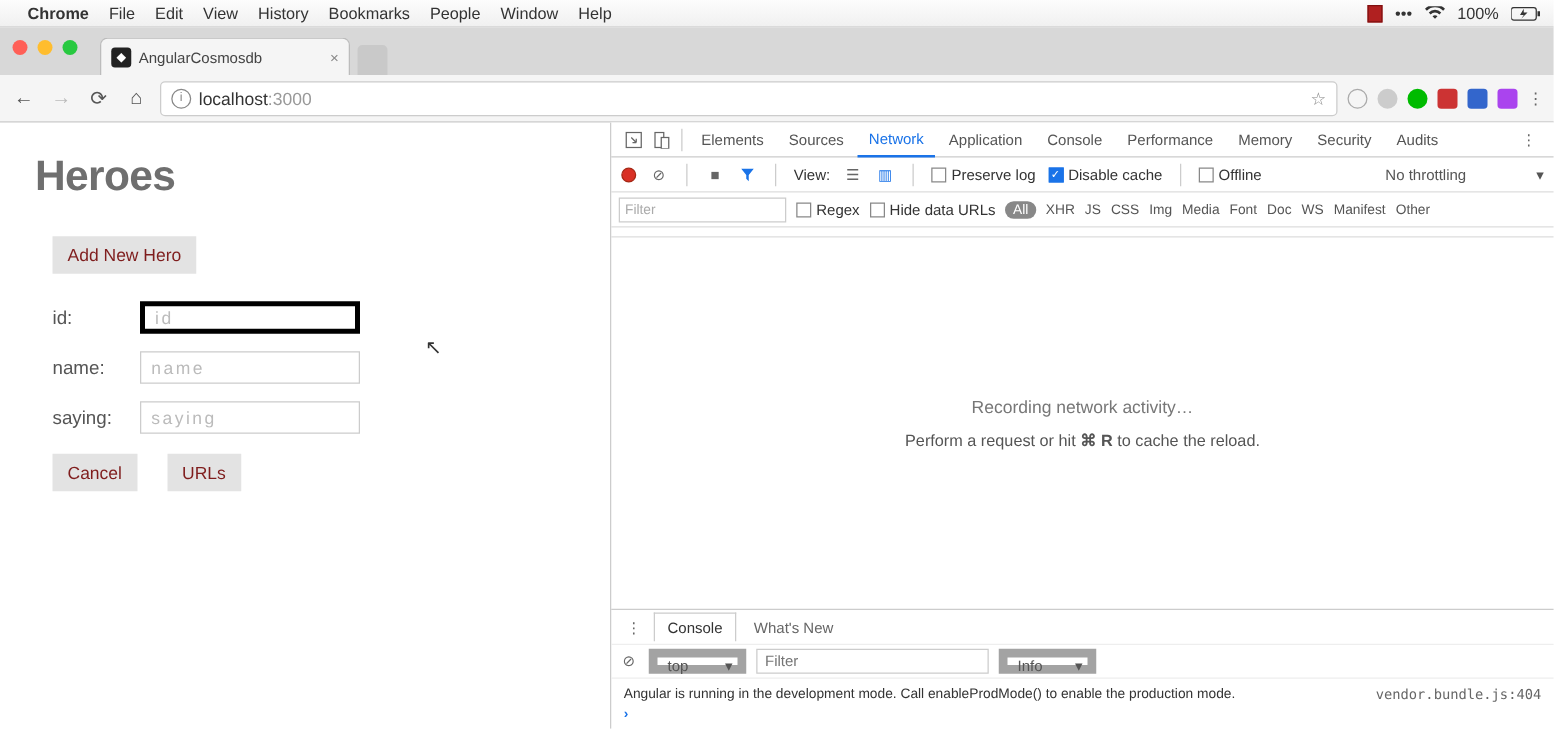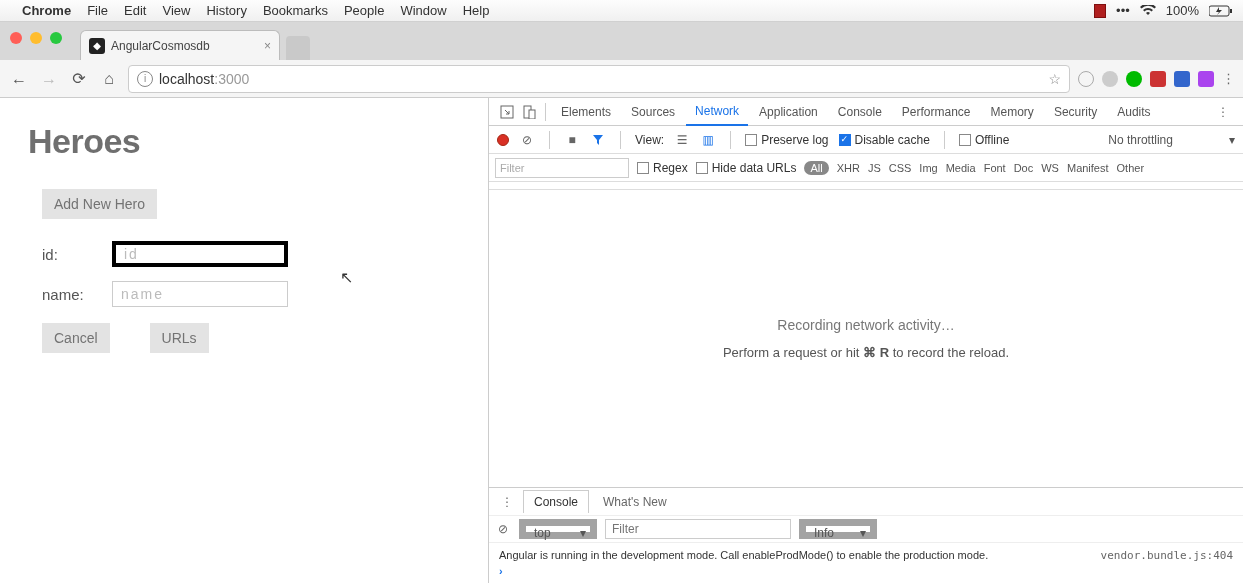--- a/index.html
+++ b/index.html
@@ -30,28 +30,28 @@
 .omnibox { flex:1; height:28px; border:1px solid #ccc; border-radius:4px; background:#fff; display:flex; align-items:center; padding:0 8px; font-size:14px; color:#333; }
 .omnibox .info-icon { width:16px;height:16px;border:1px solid #888;border-radius:50%;display:flex;align-items:center;justify-content:center;font-size:10px;color:#888;margin-right:6px;}
 .omnibox .muted { color:#999; }
 .ext-icons { display:flex; gap:8px; align-items:center; }
 .ext-ic { width:16px; height:16px; border-radius:3px; }
 
 
 .main { display:flex; height: calc(583px - 22px - 38px - 38px); }
 .page { width: 488px; padding: 24px 28px; }
 .page h1 { font-size: 34px; color:#6f6f6f; font-weight:600; margin-bottom: 28px; letter-spacing: -0.5px;}
-.btn { background:#e3e3e3; border:none; color:#737373; padding:7px 12px; font-size:14px; cursor:pointer; }
+.btn { background:#e3e3e3; border:none; color:#7f1d1d; padding:7px 12px; font-size:14px; cursor:pointer; }
 .form { margin-top:18px; padding-left:14px;}
 .form-row { display:flex; align-items:center; margin-bottom:14px; }
 .form-row label { width:70px; font-size:15px; color:#555; }
 .form-row input { width:176px; height:26px; border:1px solid #ccc; padding:0 8px; font-size:14px; color:#333; letter-spacing:1px;}
 .form-row input.focused { border:4px solid #000000; outline:none; }
 .form-row input::placeholder { color:#bbb; letter-spacing:2px; }
-.actions { display:flex; gap:40px; margin-top:16px; padding-left:0;}
+.actions { display:flex; gap:24px; margin-top:16px; padding-left:0;}
 .cursor { position:absolute; font-size:16px; }
 
 
 .devtools { flex:1; border-left:1px solid #ccc; display:flex; flex-direction:column; font-size:12px; color:#333; background:#fff;}
 .dt-tabs { height:28px; border-bottom:1px solid #ccc; display:flex; align-items:center; padding:0 8px; gap:2px; }
 .dt-tab-icon { width:20px; height:20px; display:flex; align-items:center; justify-content:center; color:#666; }
 .dt-tab { padding:0 9px; height:28px; display:flex; align-items:center; color:#555; cursor:pointer; }
 .dt-tab.active { color:#1a73e8; border-bottom:2px solid #1a73e8; }
 .dt-sep { width:1px; height:18px; background:#ccc; margin:0 4px;}
 .dt-kebab { margin-left:auto; color:#666; padding:0 6px;}
@@ -170,20 +170,24 @@
       <button class="btn">Add New Hero</button>
       <div style="height:22px;"></div>
       <div class="form-row">
         <label>id:</label>
         <input class="focused" placeholder="id" style="">
       </div>
       <div class="form-row">
         <label>name:</label>
         <input placeholder="name" style="">
       </div>
+      <div class="form-row">
+        <label>saying:</label>
+        <input placeholder="saying" style="">
+      </div>
       <div class="actions">
         <button class="btn">Cancel</button>
         <button class="btn">URLs</button>
       </div>
     </div>
     <span class="cursor" style="left:340px; top:170px;">↖</span>
   </div>
 
   <div class="devtools">
     <div class="dt-tabs">
@@ -252,21 +256,21 @@
       <span class="filter-type">WS</span>
       <span class="filter-type">Manifest</span>
       <span class="filter-type">Other</span>
     </div>
 
     <div class="timeline-body"></div>
 
     <div class="net-empty">
       <div class="line1">Recording network activity…</div>
       <div class="line2">
-        <span>Perform a request or hit </span><b>⌘ R</b><span> to record the reload.</span>
+        <span>Perform a request or hit </span><b>⌘ R</b><span> to cache the reload.</span>
       </div>
     </div>
 
     <div class="dt-drawer-tabs">
       <span class="drawer-kebab">⋮</span>
       <span class="drawer-tab">Console</span>
       <span class="drawer-tab inactive">What's New</span>
     </div>
 
     <div class="dt-console-bar">

